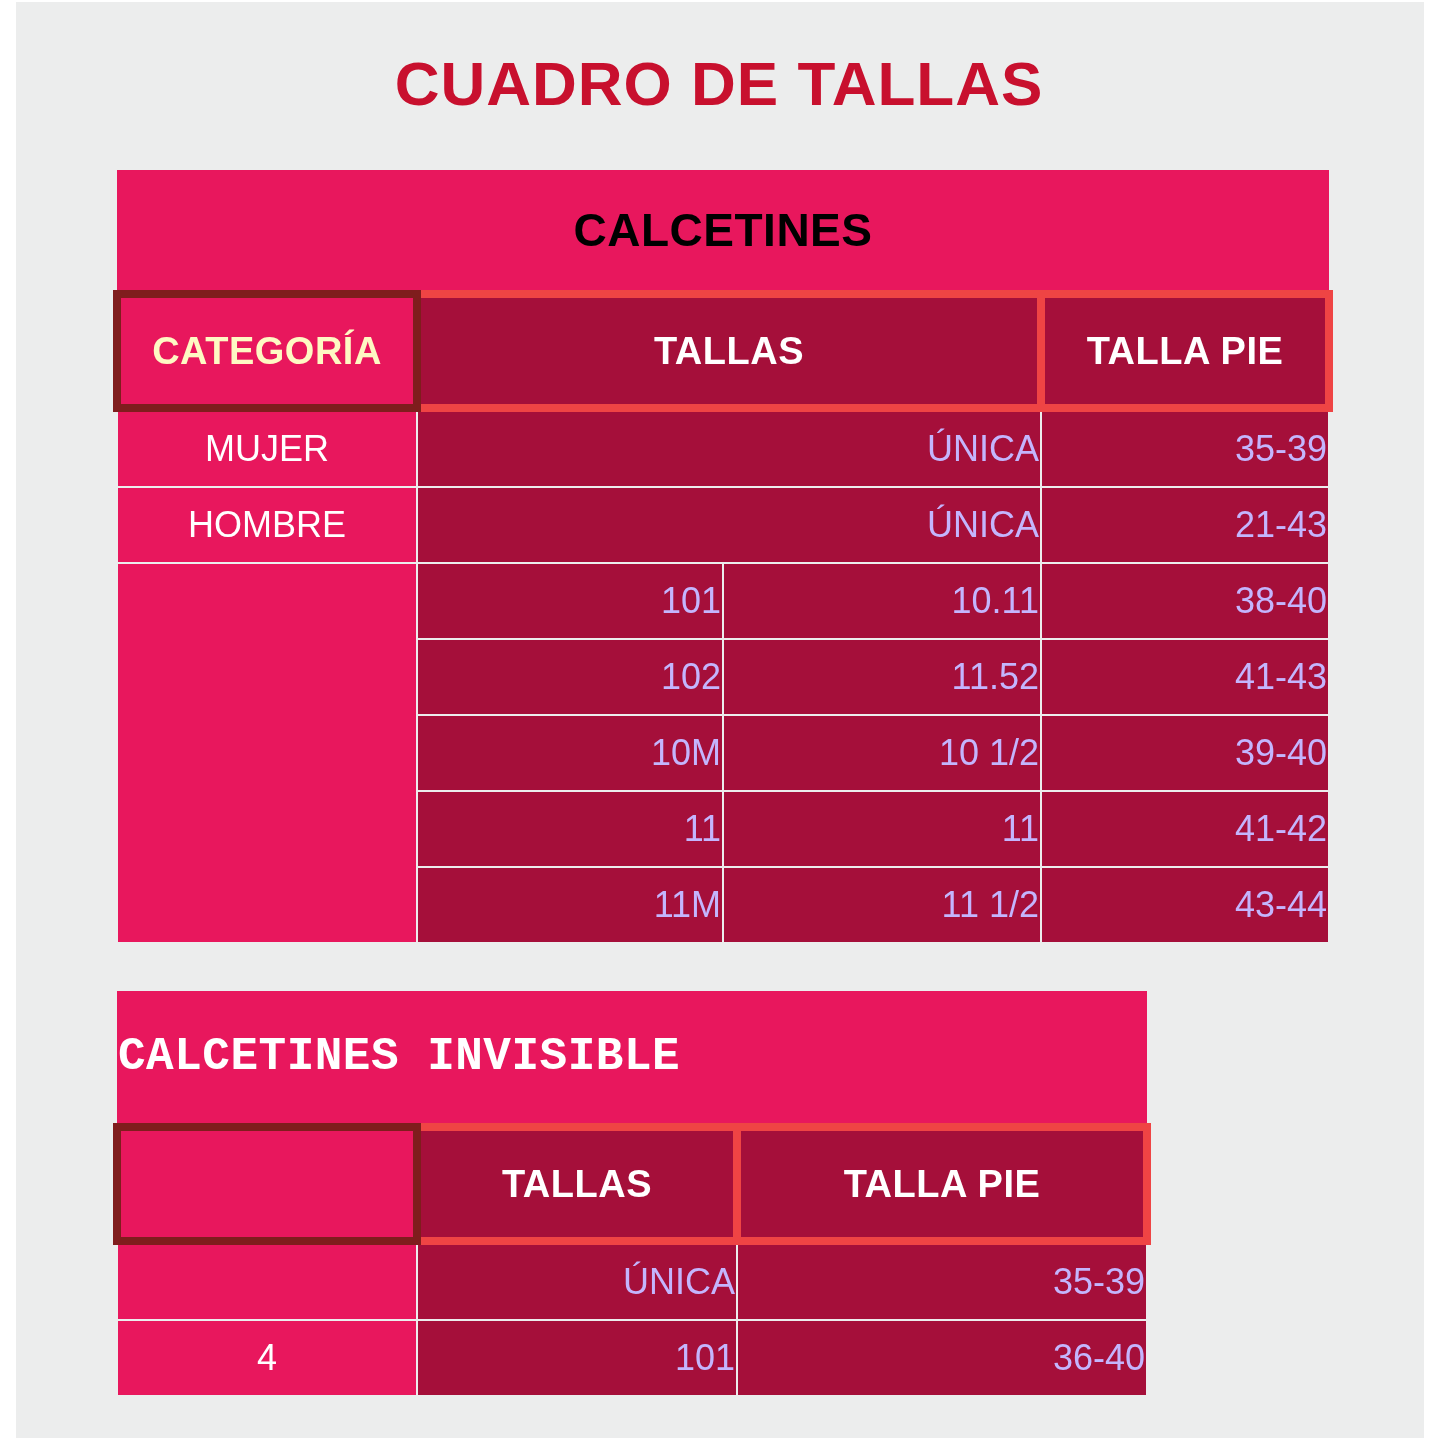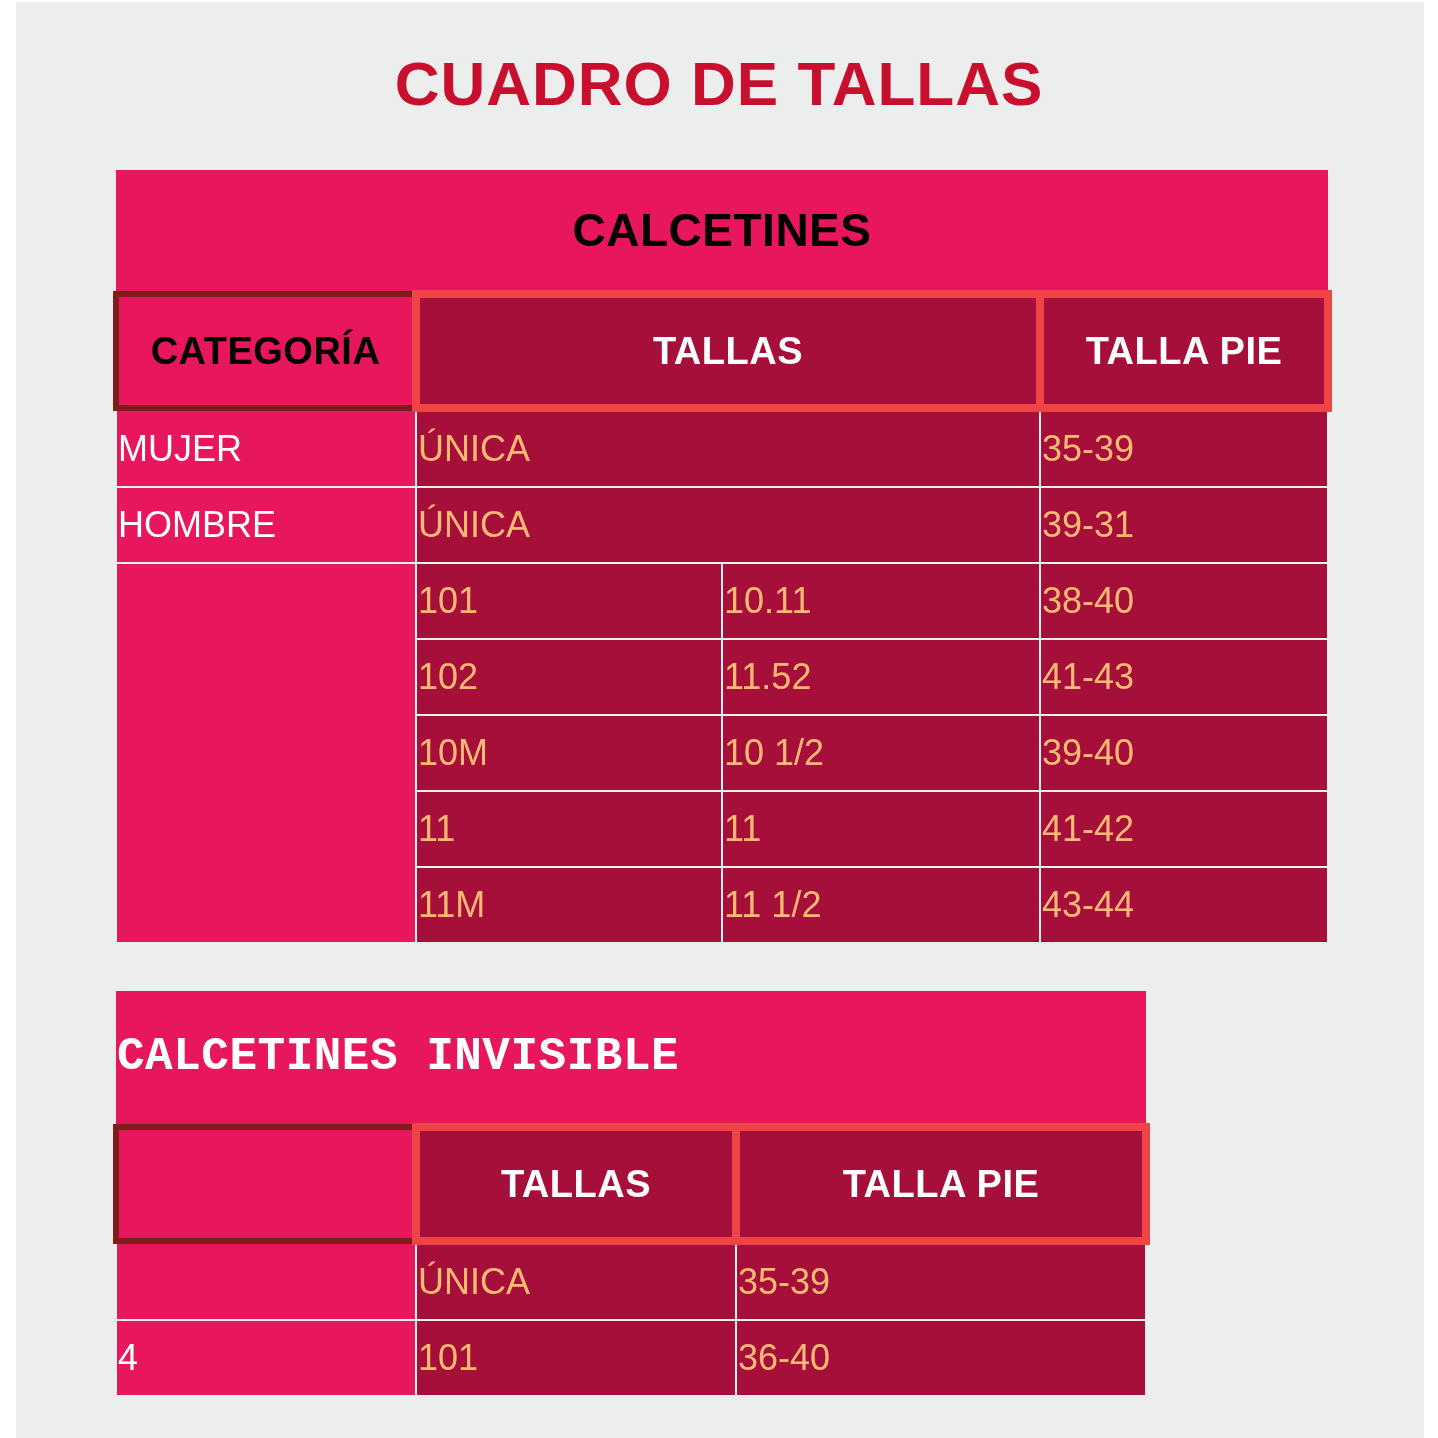--- a/index.html
+++ b/index.html
@@ -80,53 +80,53 @@
     font-weight: bold;
     letter-spacing: 0.5px;
     height: 130px;
     vertical-align: middle;
     border: none;
     font-family: Liberation Mono, monospace;
   }
 
   td.hdr-pink {
     background: #e8175d;
-    color: #000000;
+    color: #fef9c3;
     text-align: center;
     font-size: 38px;
     font-weight: bold;
     letter-spacing: 0.5px;
     height: 104px;
     vertical-align: middle;
-    border: 6px solid #7f1d1d;
+    border: 8px solid #7f1d1d;
   }
   td.hdr-dark {
     background: #a50f3a;
     color: #ffffff;
     text-align: center;
     font-size: 38px;
     font-weight: bold;
     letter-spacing: 0.5px;
     height: 104px;
     vertical-align: middle;
     border: 8px solid #ef4444;
   }
   td.cell-pink {
     background: #e8175d;
     color: #ffffff;
-    text-align: left;
+    text-align: center;
     font-size: 36px;
     height: 72px;
     vertical-align: middle;
     border: 2px solid #eceded;
   }
   td.cell-dark {
     background: #a50f3a;
-    color: #fdba74;
-    text-align: left;
+    color: #c4b5fd;
+    text-align: right;
     font-size: 36px;
     height: 72px;
     vertical-align: middle;
     border: 2px solid #eceded;
   }
   td.cell-blank-pink {
     background: #e8175d;
     border: 2px solid #eceded;
   }
 
@@ -167,21 +167,21 @@
         </tr>
 
         <tr>
           <td class="cell-pink">MUJER</td>
           <td class="cell-dark" colspan="2">ÚNICA</td>
           <td class="cell-dark">35-39</td>
         </tr>
         <tr>
           <td class="cell-pink">HOMBRE</td>
           <td class="cell-dark" colspan="2">ÚNICA</td>
-          <td class="cell-dark">39-31</td>
+          <td class="cell-dark">21-43</td>
         </tr>
 
         <tr>
           <td class="cell-blank-pink" rowspan="5"></td>
           <td class="cell-dark">101</td>
           <td class="cell-dark">10.11</td>
           <td class="cell-dark">38-40</td>
         </tr>
         <tr>
           <td class="cell-dark">102</td>

